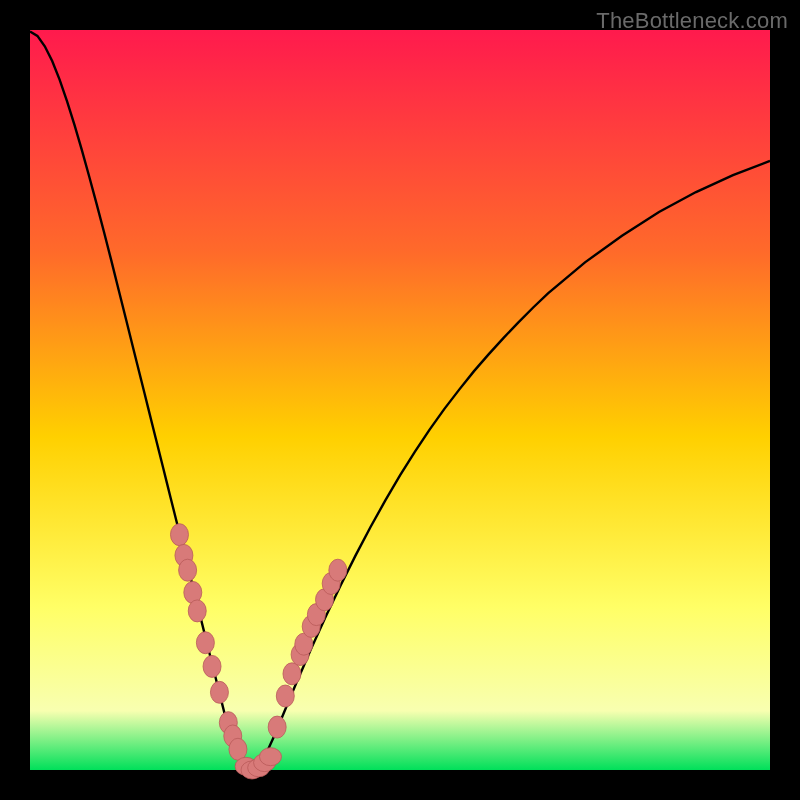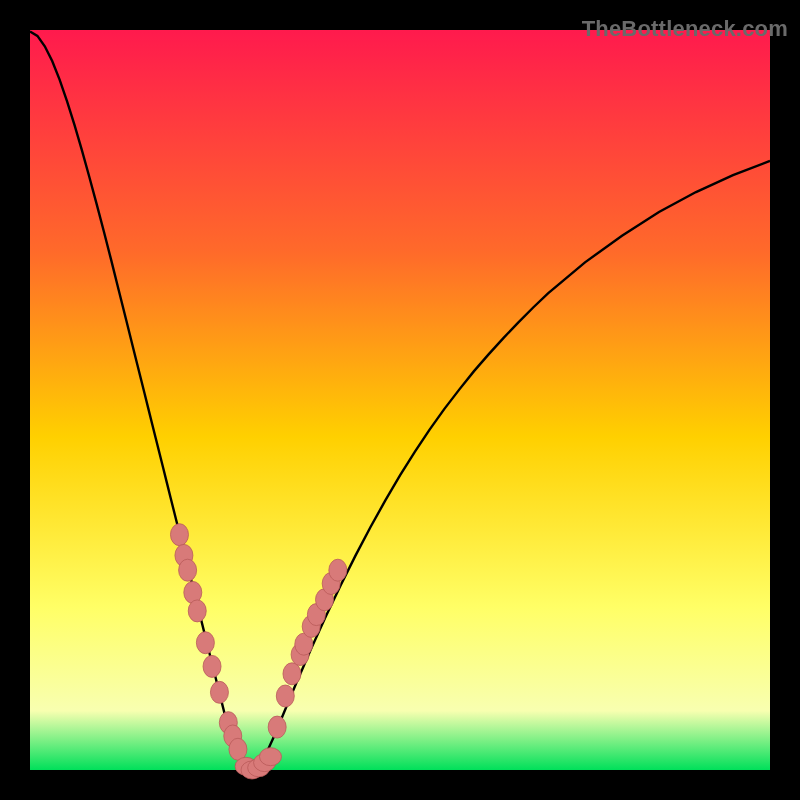--- a/index.html
+++ b/index.html
@@ -14,25 +14,25 @@
   .canvas-wrap {
     position: relative;
     width: 800px;
     height: 800px;
   }
   svg {
     display: block;
   }
   .watermark {
     position: absolute;
-    top: 16px;
+    top: 8px;
     right: 12px;
     color: #6a6a6a;
     font-size: 22px;
-    font-weight: 700;
+    font-weight: 400;
     letter-spacing: 0.2px;
     user-select: none;
   }
 </style>
 </head>
 <body>
 
 <div class="canvas-wrap">
   <div class="watermark">TheBottleneck.com</div>
   <svg id="chart-svg" width="800" height="800" viewBox="0 0 800 800">

